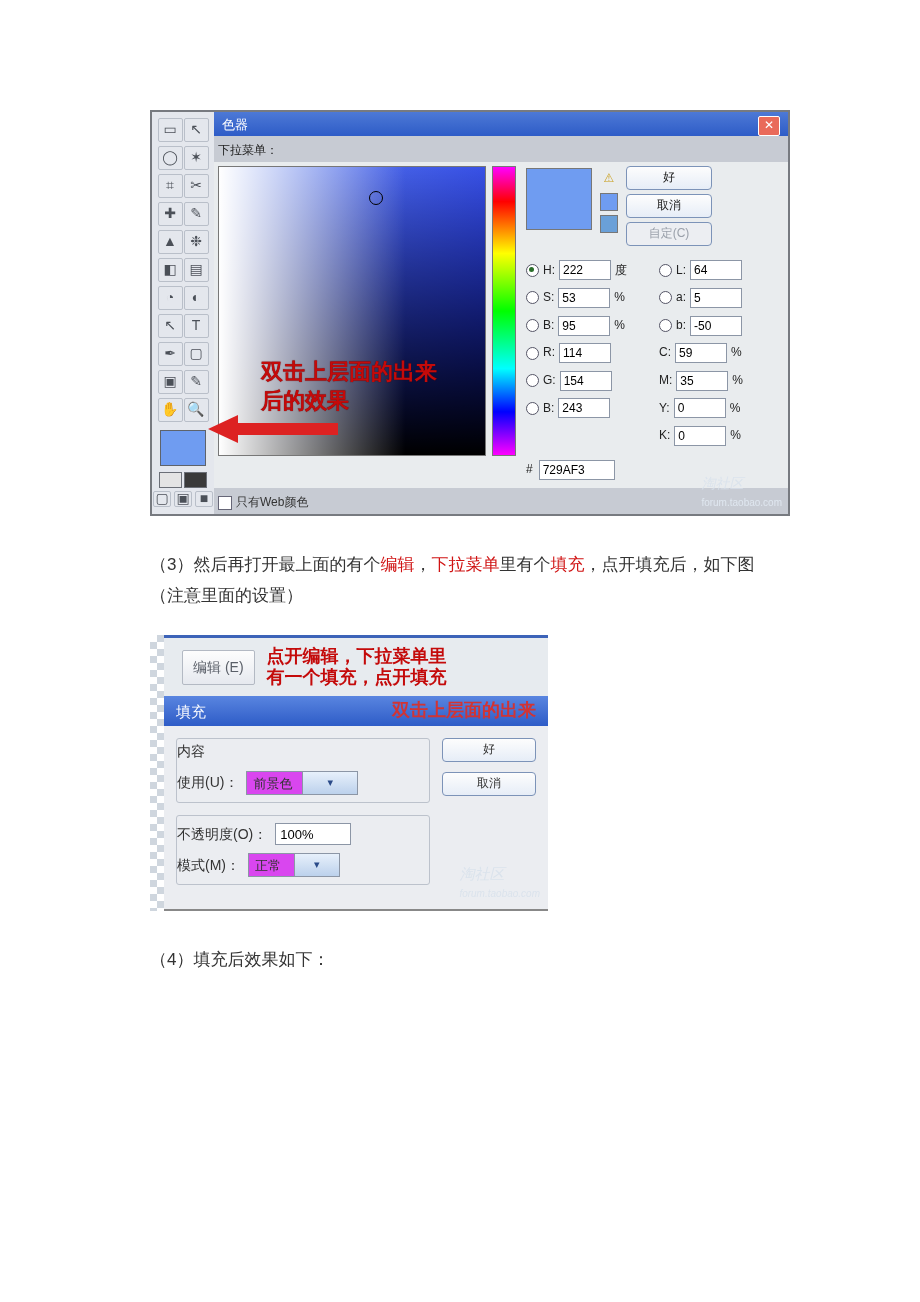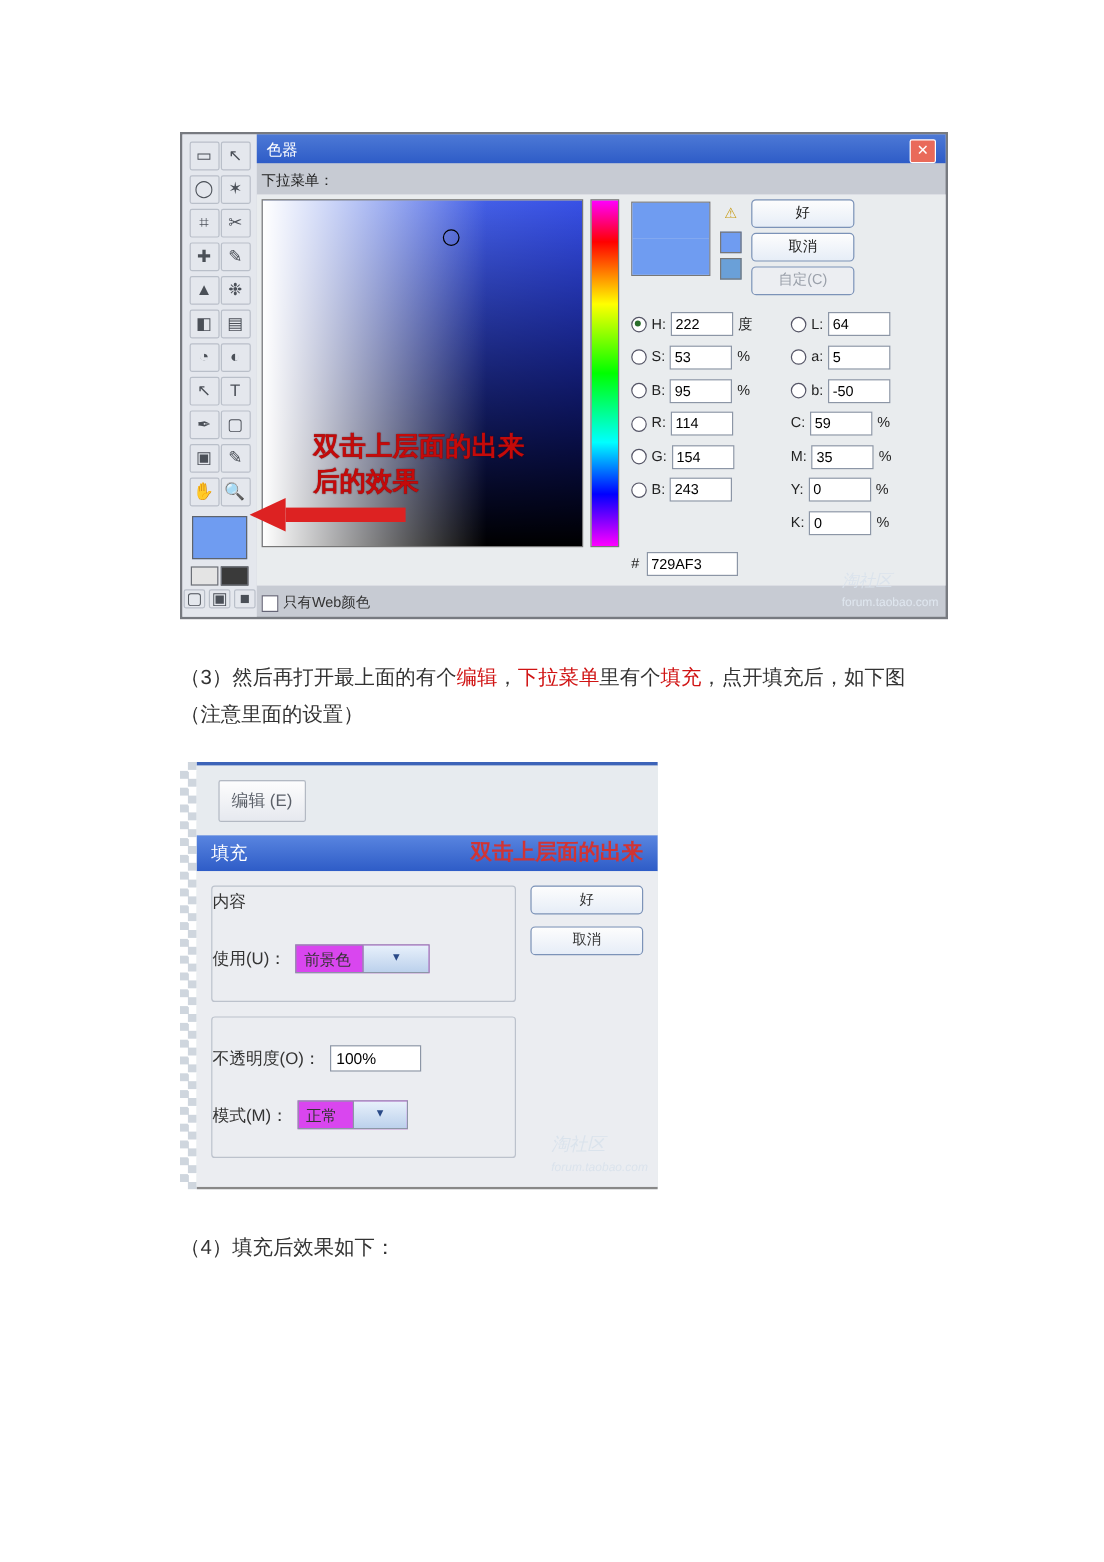--- a/index.html
+++ b/index.html
@@ -53,21 +53,21 @@
 
 
 .fill-wrap{width:384px;border-top:3px solid #3c63b8;border-bottom:2px solid #888;background:#dbe0e6;position:relative}
 .fill-head{height:58px;background:#e7ebef;display:flex;align-items:center;gap:12px;padding:0 18px;position:relative}
 .menu-btn{padding:4px 10px;border:1px solid #b3b9c3;background:linear-gradient(#fdfdfd,#e6e9ef);font-size:14px;color:#5a5f68;border-radius:2px}
 .red-anno2{color:#c40a0a;font-family:"KaiTi","STKaiti",serif;font-size:18px;line-height:1.2;font-weight:bold}
 .fill-title{height:30px;background:linear-gradient(#5985e0,#2e5cc7);color:#fff;font-size:15px;display:flex;align-items:center;padding:0 12px;justify-content:space-between}
 .fill-title .red-anno2{font-size:18px;color:#d13434}
 .fill-body{display:flex;padding:12px;gap:12px;background:#ebedf1}
 .pnl{border:1px solid #bcc2cc;border-radius:3px;background:#ebedf1;font-size:14px;color:#333;margin-bottom:12px}
-.fld{display:flex;align-items:center;gap:8px;margin:22px 0}
+.fld{display:flex;align-items:center;gap:8px;margin:6px 0}
 .sel{display:flex;align-items:flex-start;border:1px solid #8c96a6;background:#d946ef;height:22px;font-size:13px}
 .sel span{flex:1;padding:0 6px}
 .sel .dd{width:20px;height:22px;border-left:1px solid #8c96a6;background:linear-gradient(#e7f0fb,#bcd1ec);display:flex;align-items:center;justify-content:center;color:#2a4a88;font-size:11px}
 .inp{width:66px;height:20px;border:1px solid #8c96a6;background:#fff;font-size:13px;padding:0 4px}
 .btncol{display:flex;flex-direction:column;gap:10px;width:94px}
 .chk-row{display:flex;align-items:center;gap:6px;margin-top:6px}
 .checker-strip{width:14px;background:repeating-conic-gradient(#cfd6de 0 25%,#fff 0 50%) 0 0/14px 14px}
 .fill-outer{display:flex}
 .wm2{position:absolute;right:8px;bottom:6px;color:#d9e2ec;font-size:15px;font-style:italic;opacity:.9}
 .wm2 small{display:block;font-size:10px;text-align:right;margin-top:-2px}
@@ -280,20 +280,23 @@
   <div class="text-block">
     <span>（3）然后再打开最上面的有个</span><span class="red">编辑</span><span>，</span><span class="red">下拉菜单</span><span>里有个</span><span class="red">填充</span><span>，点开填充后，如下图（注意里面的设置）</span>
   </div>
 
   <div class="figure-wrap" style="margin-top:24px">
     <div class="fill-outer">
       <div class="checker-strip"></div>
       <div class="fill-wrap">
         <div class="fill-head">
           <div class="menu-btn">编辑 (E)</div>
+          <div class="red-anno2">
+            <span>点开编辑，下拉菜单里</span><br><span>有一个填充，点开填充</span>
+          </div>
         </div>
         <div class="fill-title">
           <span>填充</span>
           <span class="red-anno2">双击上层面的出来</span>
         </div>
         <div class="fill-body">
           <div style="flex:1">
             <div class="pnl">
               <div>内容</div>
               <div class="fld">

